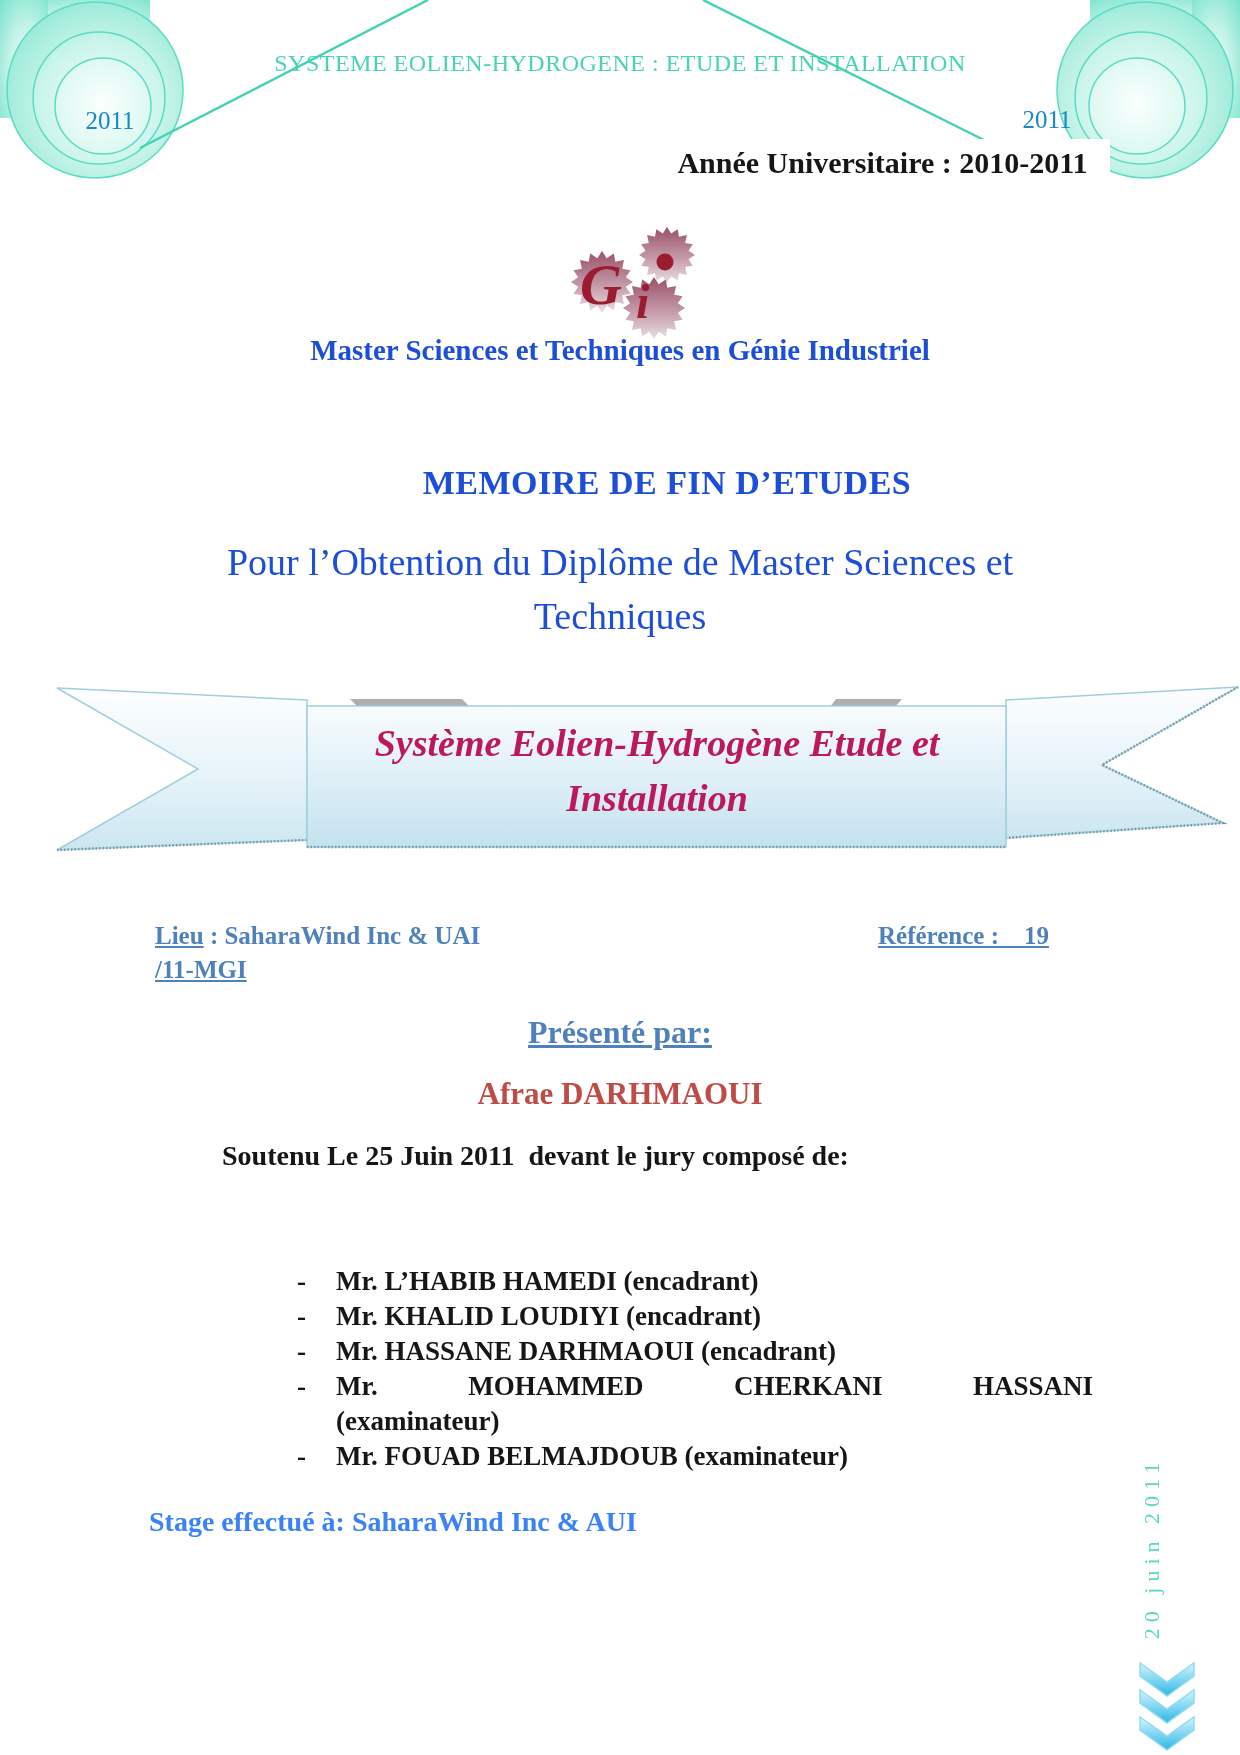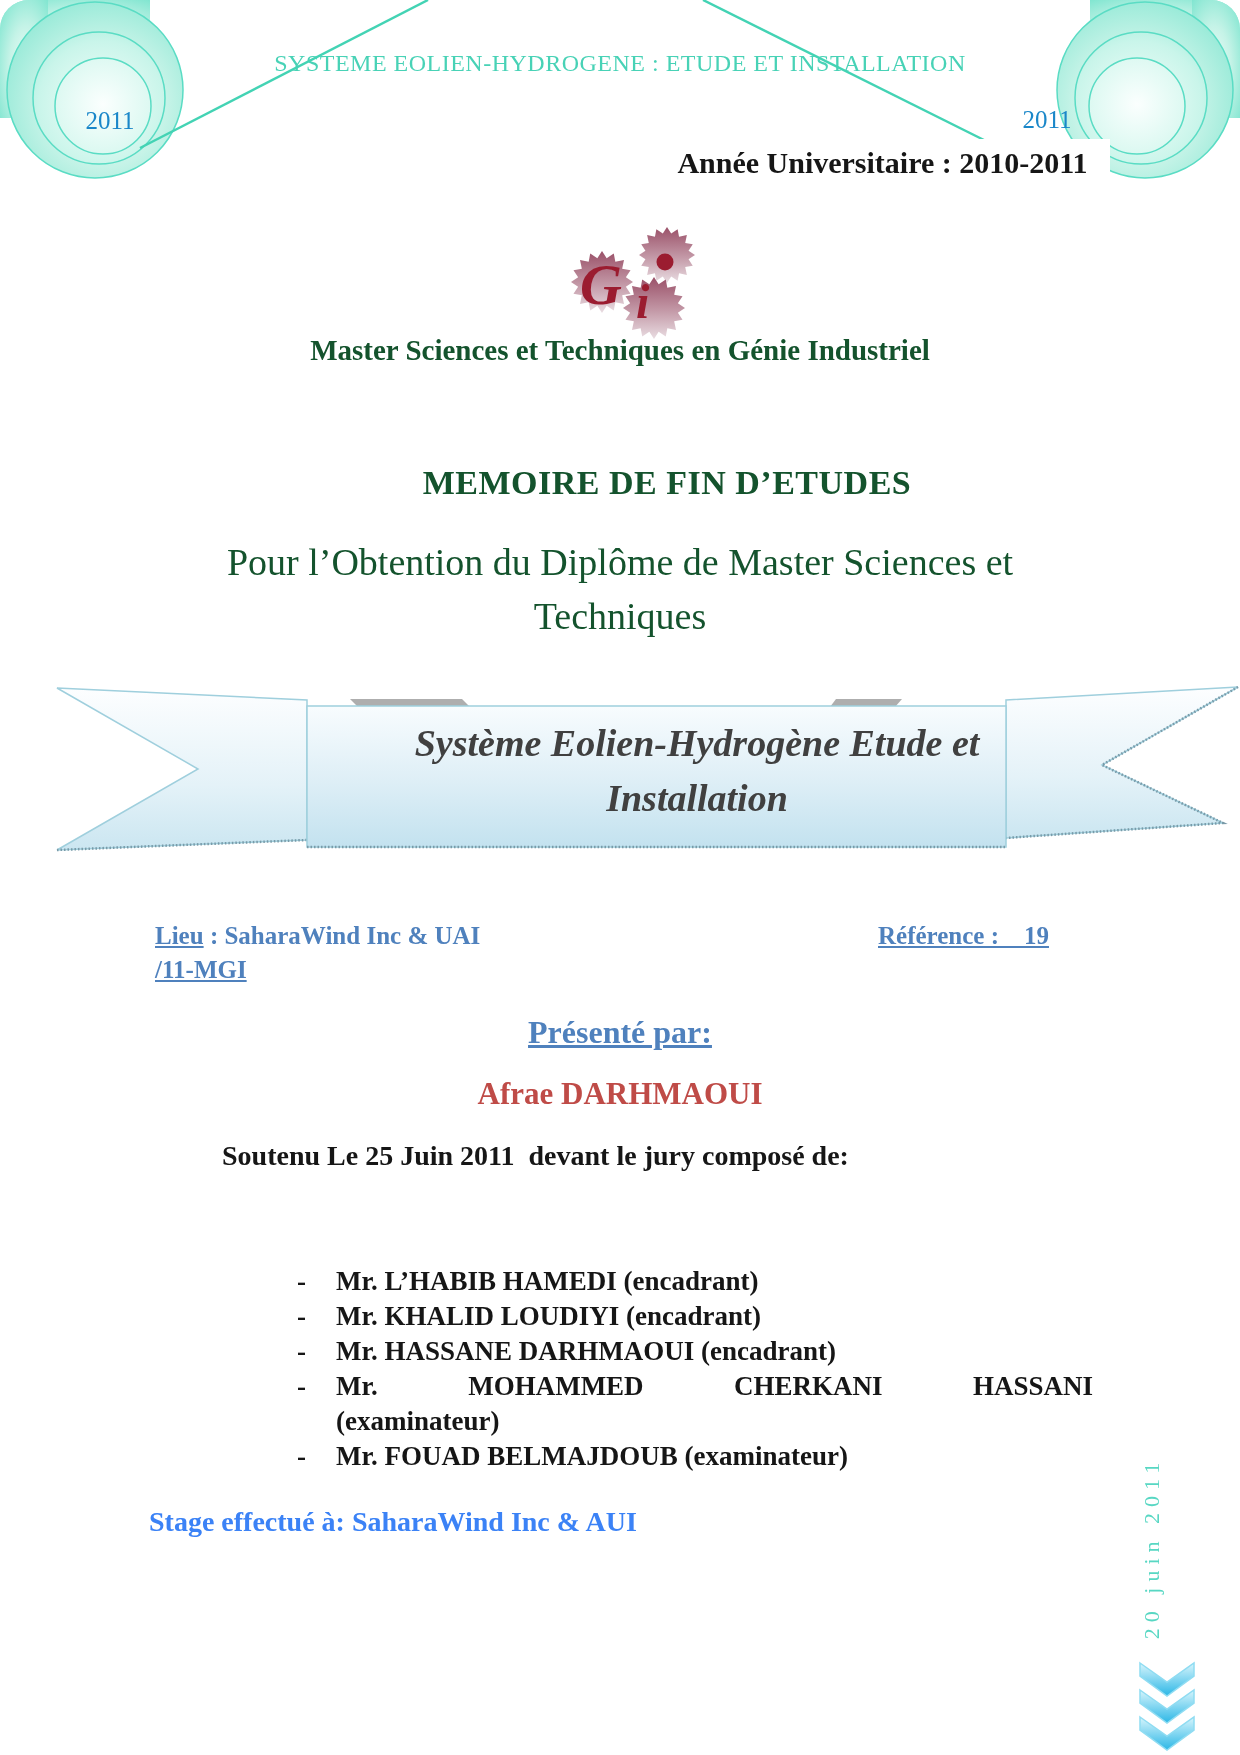--- a/index.html
+++ b/index.html
@@ -1,40 +1,40 @@
 <!DOCTYPE html>
 <html><head>
 <meta charset="utf-8">
 <style>
   html,body{margin:0;padding:0;background:#ffffff;}
   #page{position:relative;width:1240px;height:1755px;background:#ffffff;overflow:hidden;
-        font-family:"Liberation Serif", serif;border-radius:29px;}
+        font-family:"Liberation Serif", serif;}
   .abs{position:absolute;}
   
   #header-svg{position:absolute;left:0;top:0;z-index:2;}
   #doc-header-title{left:0;top:50px;width:1240px;text-align:center;z-index:1;
       font-size:24px;letter-spacing:.5px;color:#48d2b6;font-weight:400;}
   .year-badge-label{width:90px;text-align:center;font-size:25px;font-weight:normal;
       color:#1a87c9;z-index:3;margin-top:15px;}
   #year-left{left:65px;top:92px;}
   #year-right{left:1002px;top:91px;}
   #academic-year{left:655px;top:139px;width:455px;height:48px;background:#ffffff;z-index:3;
       text-align:center;font-size:30px;font-weight:bold;color:#161616;line-height:48px;}
   
   #gi-logo{left:552px;top:200px;z-index:1;}
   
-  .center-line{left:0;width:1240px;text-align:center;color:#14532d;}
+  .center-line{left:0;width:1240px;text-align:center;color:#1d4ed8;}
   #program-title{top:334px;font-size:29px;font-weight:bold;}
   #memoir-title{top:464px;font-size:34px;font-weight:bold;letter-spacing:.5px;padding-left:47px;}
   #memoir-sub1{top:540px;font-size:38px;text-align:center;}
   #memoir-sub2{top:594px;font-size:38px;}
   
   #ribbon-svg{left:50px;top:680px;z-index:1;}
   #banner-text{left:307px;top:716px;width:700px;z-index:2;text-align:center;
-      font-size:38px;line-height:55px;font-style:italic;font-weight:bold;color:#404040;padding-left:40px;}
+      font-size:38px;line-height:55px;font-style:italic;font-weight:bold;color:#be185d;}
   
   .steel{color:#4f81bd;font-weight:bold;white-space:pre;}
   #location-line{left:155px;top:922px;font-size:25px;}
   #location-line2{left:155px;top:956px;font-size:25px;text-decoration:underline;}
   #reference{left:878px;top:922px;font-size:25px;text-decoration:underline;}
   .u{text-decoration:underline;margin-top:26px;}
   #presented-by{left:0;top:1014px;width:1240px;text-align:center;font-size:32px;
       text-decoration:underline;}
   #author-name{left:0;top:1076px;width:1240px;text-align:center;font-size:31px;
       font-weight:bold;color:#bf4b47;}

